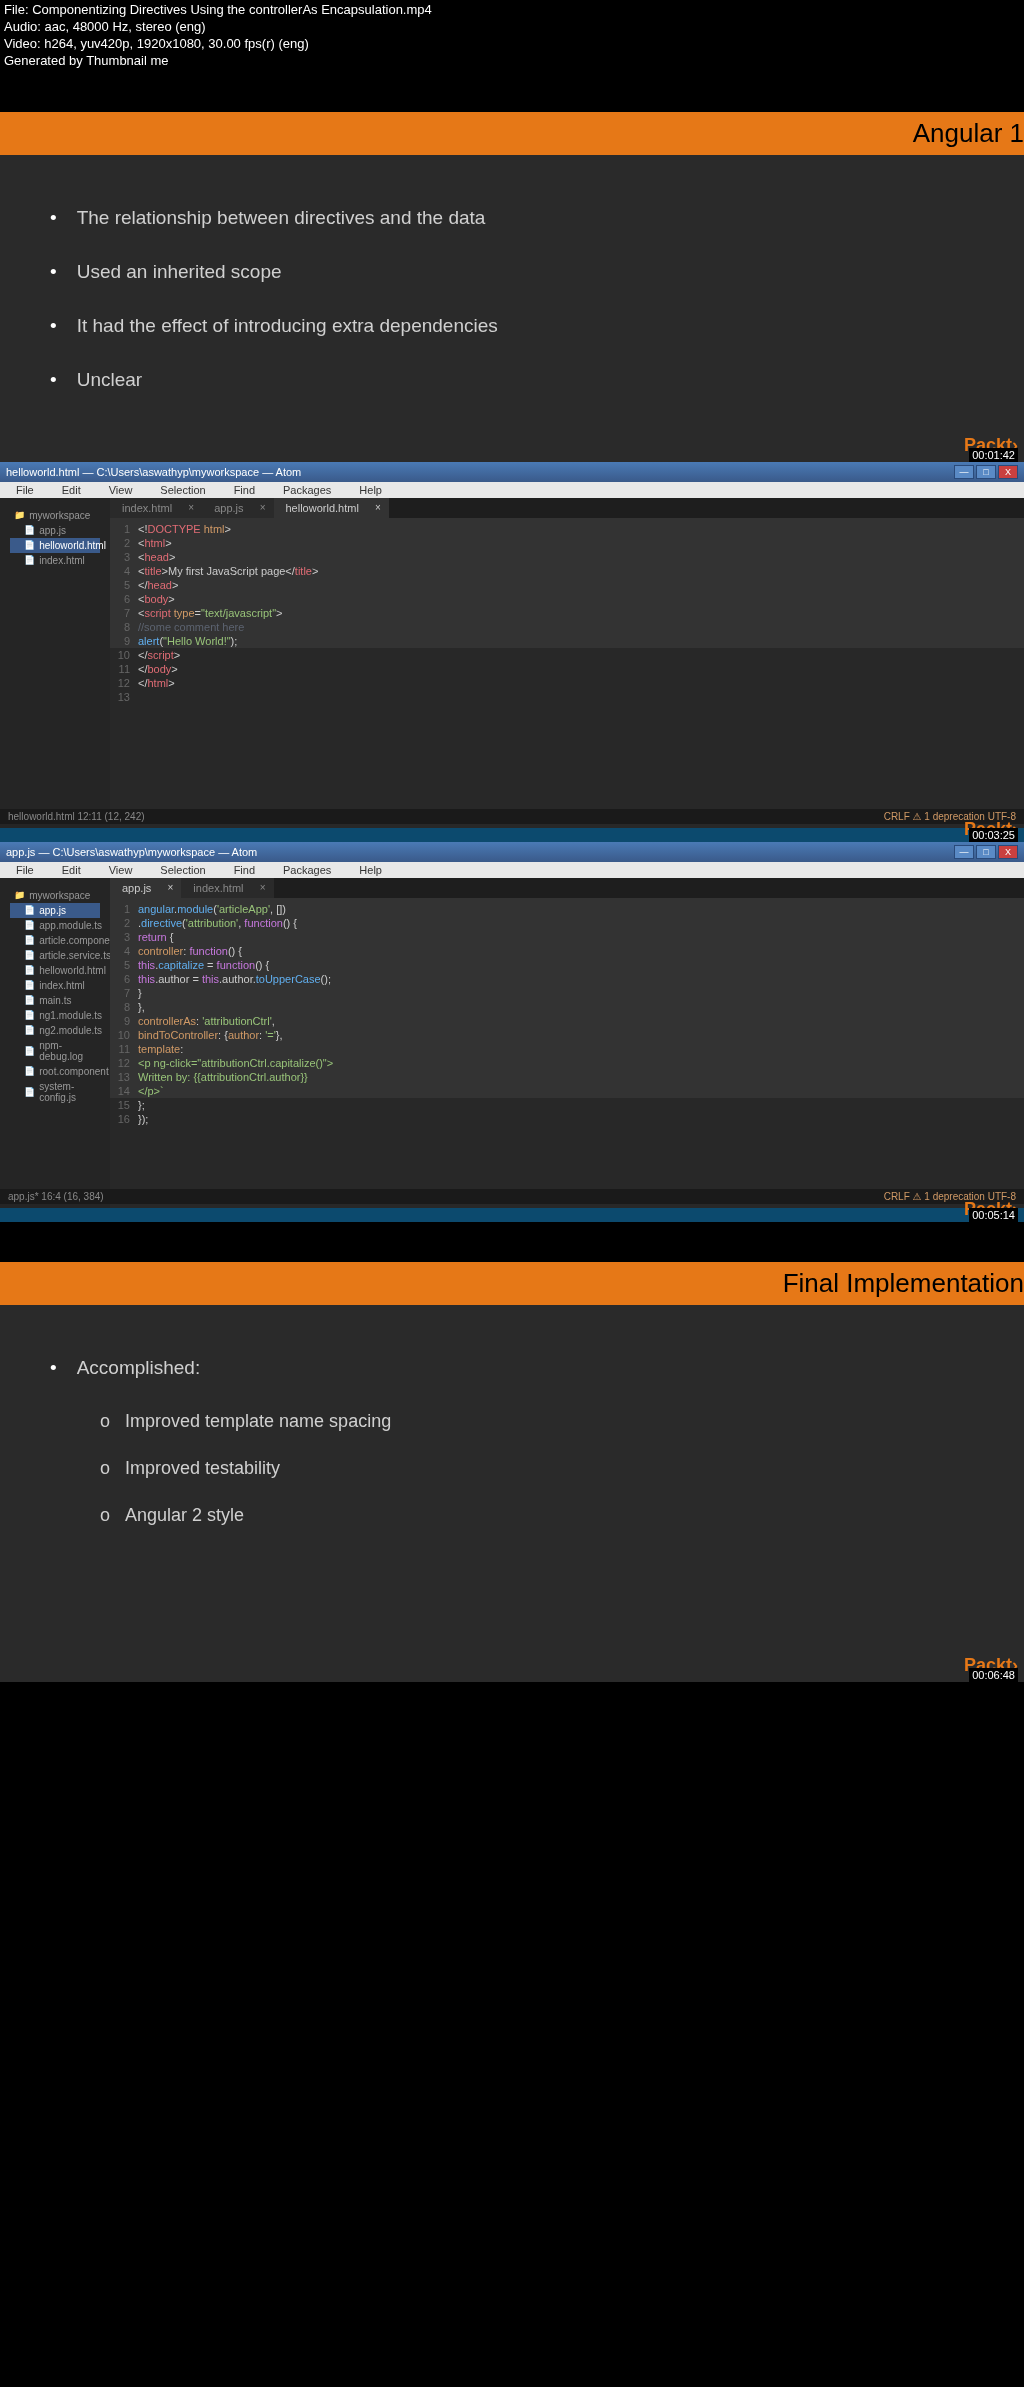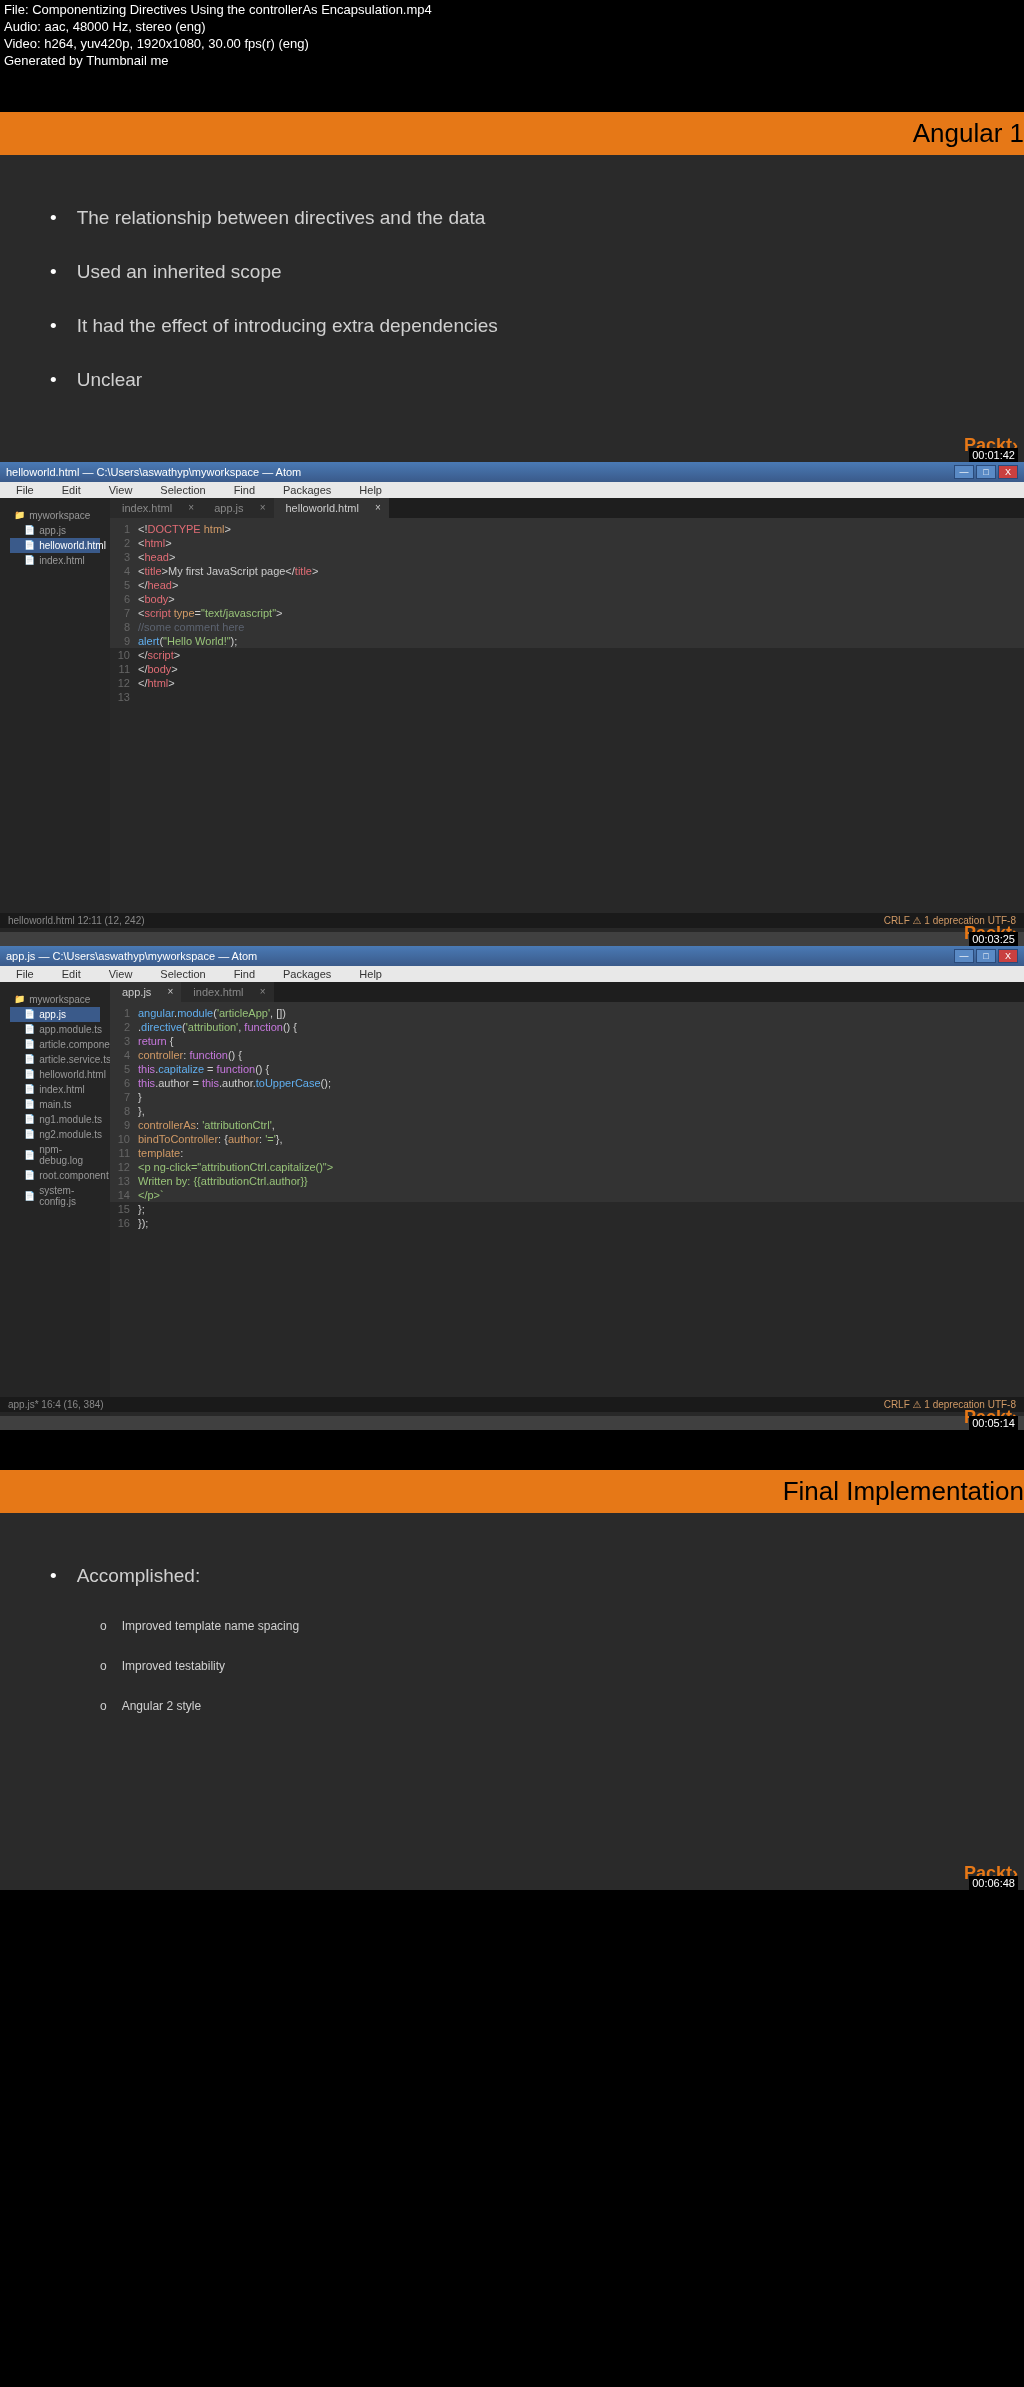--- a/index.html
+++ b/index.html
@@ -3,25 +3,25 @@
 <meta charset="utf-8">
 <style>
 *{margin:0;padding:0;box-sizing:border-box;font-family:'Segoe UI',Arial,sans-serif}
 body{background:#000;width:1024px}
 .meta{color:#fff;font-size:13px;line-height:1.3;padding:2px 4px}
 .slide{background:#2a2a2a;height:350px;position:relative;margin-top:40px}
 .slide-title{background:#e67817;color:#000;font-size:26px;text-align:right;padding:6px 0;font-weight:300}
 .slide-body{padding:20px 50px}
 .bullet{color:#d0d0d0;font-size:19px;font-weight:300;margin:32px 0;display:flex}
 .bullet::before{content:"•";color:#fff;margin-right:20px}
-.sub{color:#d0d0d0;font-size:12px;font-weight:300;margin:26px 0 18px 50px;display:flex}
+.sub{color:#d0d0d0;font-size:18px;font-weight:300;margin:26px 0 18px 50px;display:flex}
 .sub::before{content:"o";margin-right:15px}
 .ts{position:absolute;bottom:0;right:6px;color:#fff;font-size:11px;background:#000;padding:1px 3px}
 .logo{position:absolute;bottom:6px;right:6px;color:#e67817;font-size:18px;font-weight:bold}
-.editor{position:relative;height:484px;background:#404040}
+.editor{position:relative;height:380px;background:#0c4a6e}
 .win-title{background:linear-gradient(#4a7ab5,#3a5a8a);color:#fff;font-size:11px;padding:3px 6px;display:flex;justify-content:space-between;align-items:center}
 .win-btns{display:flex;gap:2px}
 .win-btn{width:20px;height:14px;background:#5a8ac5;border:1px solid #2a4a7a;font-size:9px;text-align:center;line-height:12px}
 .win-close{background:#c94040}
 .menu{background:#e8e8e8;color:#333;font-size:11px;padding:2px 16px;display:flex;gap:28px}
 .editor-body{display:flex;height:calc(100% - 50px);background:#1e1e1e}
 .tree{width:110px;background:#252525;font-size:10px;color:#999;padding:10px}
 .tree-item{padding:2px 4px;display:flex;align-items:center;gap:4px}
 .tree-item.sel{background:#3a5a8a;color:#fff}
 .folder-icon::before{content:"📁";font-size:9px}

